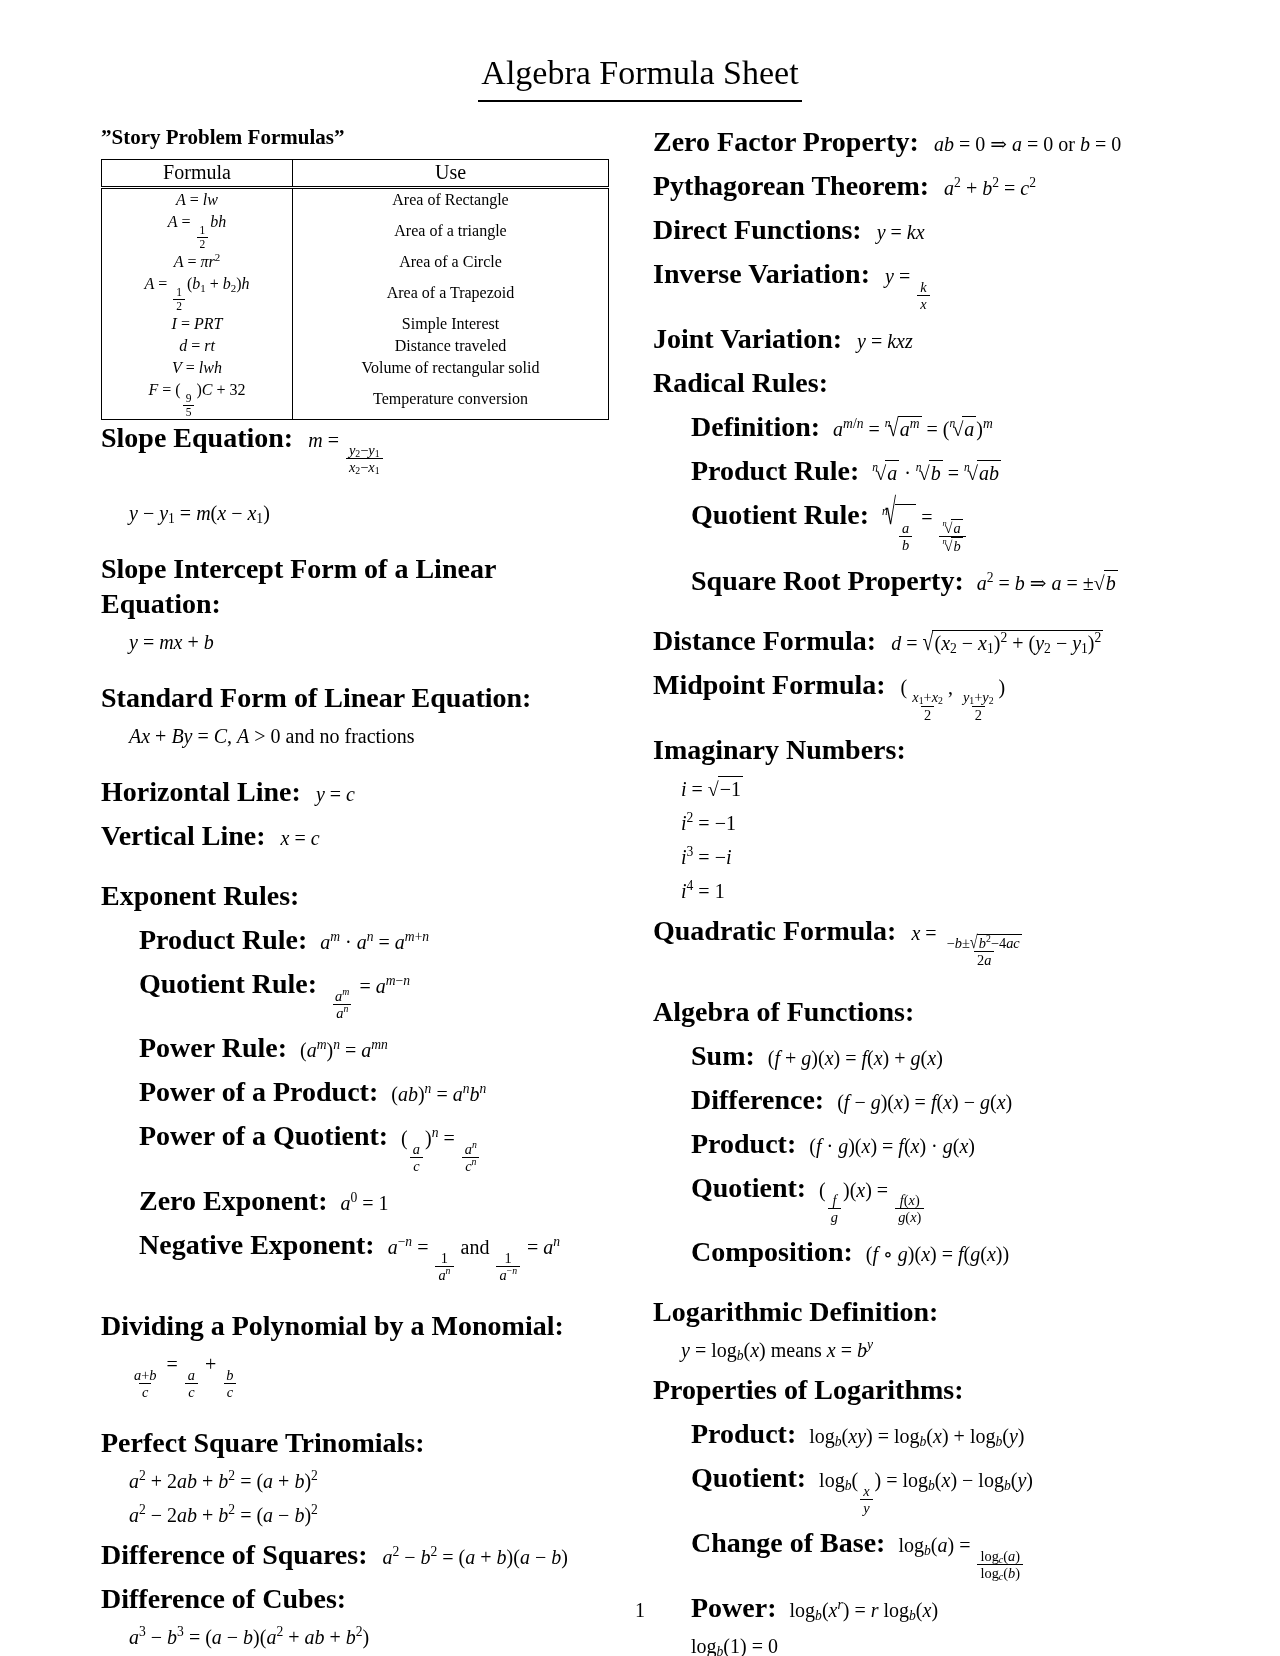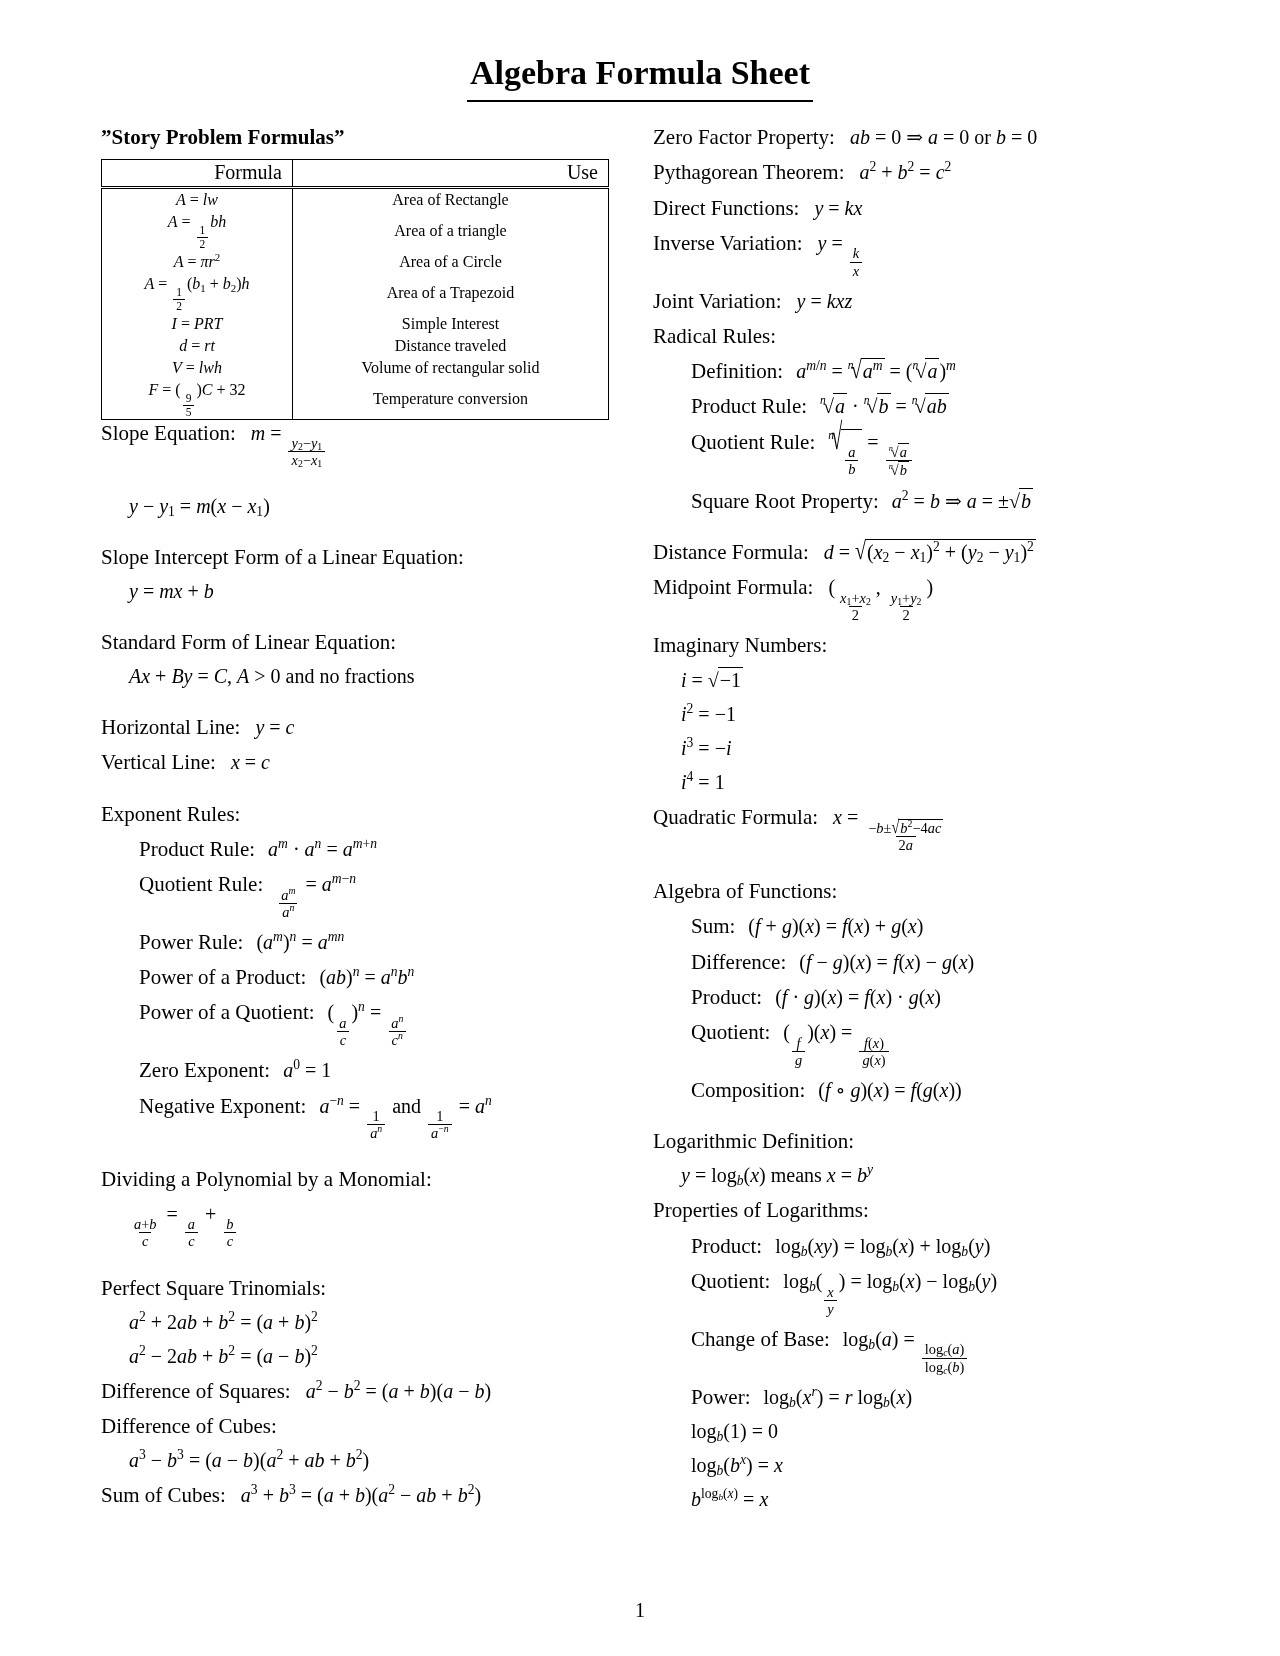--- a/index.html
+++ b/index.html
@@ -9,44 +9,44 @@
     margin:0 auto;
     background:#ffffff;
     color:#000;
     font-family:"Liberation Serif","DejaVu Serif",serif;
     font-size:20px;
     overflow:hidden;
   }
   .title-wrap { text-align:center; padding-top:54px; }
   .title {
     display:inline-block; margin:0;
-    font-size:34px; font-weight:700;
+    font-size:34px; font-weight:400;
     border-bottom:2px solid #000;
     padding:0 3px 8px 3px;
   }
   .columns { display:flex; margin-top:22px; padding:0 40px 0 72px;margin-left:29px; }
   .col-left { width:552px; flex:none; box-sizing:border-box; padding-right:16px; }
   .col-right { flex:1; min-width:0; }
 
   .sec-heading { font-weight:700; font-size:21px; line-height:1.25; }
 
   .story-table { border-collapse:collapse; border:1.5px solid #000; margin-top:9px; }
   .story-table th {
     font-weight:400; font-size:20px; padding:1px 10px 2px 10px;
-    border-bottom:3px double #000; text-align:right;
+    border-bottom:3px double #000; text-align:center;
   }
   .story-table td { text-align:center; padding:0 10px; line-height:1.38; font-size:16px; }
   .story-table th:first-child, .story-table td:first-child { border-right:1.5px solid #000; min-width:170px; }
   .story-table th:last-child, .story-table td:last-child { min-width:295px; }
 
   .section { margin-top:9px; }
   .section.gap { margin-top:25px; }
   .section:first-child { margin-top:0; }
   .sec-line { line-height:1.25; }
-  .sec-label { font-weight:400; font-size:21px; }
+  .sec-label { font-weight:700; font-size:28px; }
   .sec-line > .sec-label { margin-right:15px; }
   .body-line { margin-left:28px; margin-top:9px; line-height:1.25; }
   .sub { margin-left:38px; margin-top:9px; line-height:1.25; }
   .sub > .sec-label { margin-right:13px; }
 
   .math { white-space:nowrap; }
   .math i { font-style:italic; }
   .rm { font-style:normal; }
 
   sup { font-size:0.68em; vertical-align:0.58em; line-height:0; }

